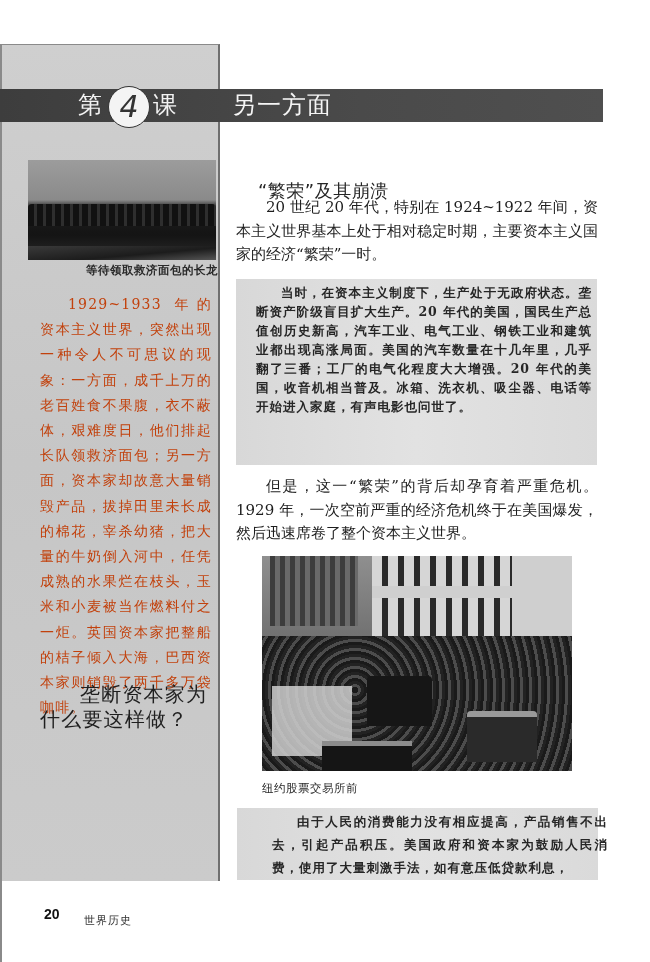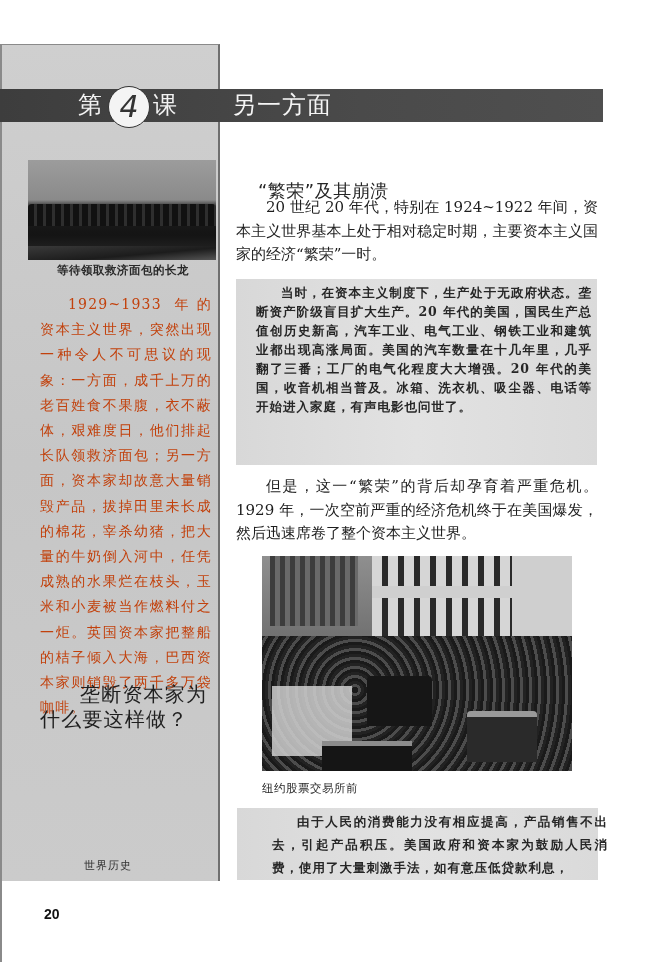--- a/index.html
+++ b/index.html
@@ -44,21 +44,21 @@
   }
   .photo-bread .crowd {
     position: absolute; left: 0; top: 44px; width: 100%; height: 22px;
     background: repeating-linear-gradient(90deg, #111 0px, #111 6px, #2e2e2e 6px, #2e2e2e 9px);
     border-radius: 4px 4px 0 0;
   }
   .photo-bread .ground {
     position: absolute; left: 0; bottom: 0; width: 100%; height: 14px;
     background: linear-gradient(175deg, #3a3a3a 0%, #1c1c1c 60%, #555 100%);
   }
-  .caption-left { left: 28px; top: 263px; width: 190px; text-align: center; font-size: 11.5px; font-weight: bold; color: #2a2a2a; letter-spacing: 0.5px; }
+  .caption-left { left: 28px; top: 263px; width: 190px; text-align: right; font-size: 11.5px; font-weight: bold; color: #2a2a2a; letter-spacing: 0.5px; }
 
   .side-text {
     left: 40px; top: 292px; width: 172px;
     font-size: 14px; line-height: 25.2px; color: #c2410c;
     text-align: justify; text-align-last: justify; letter-spacing: 1.2px;
   }
   .side-text p { margin: 0; }
   .side-text .indent { text-indent: 2em; }
   .side-text .last { text-align-last: left; }
   .side-q { left: 40px; top: 682px; width: 172px; font-size: 20px; line-height: 25.2px; letter-spacing: 1.2px; color: #1f1f1f; }
@@ -107,21 +107,21 @@
   }
   .quote-text2 {
     left: 272px; top: 810px; width: 336px;
     font-size: 12.5px; line-height: 23px; letter-spacing: 1px; font-weight: bold;
     text-align: justify; color: #262626;
   }
   .quote-text2 p { margin: 0; text-indent: 2em; }
 
   
   .page-num { left: 44px; top: 906px; font-family: "Liberation Sans", sans-serif; font-weight: bold; font-size: 14px; color: #111; }
-  .book-title { left: 84px; top: 858px; font-size: 11px; color: #333; letter-spacing: 1px; }
+  .book-title { left: 84px; top: 913px; font-size: 11px; color: #333; letter-spacing: 1px; }
 </style>
 </head>
 <body>
 
 <div class="abs side-panel"></div>
 <div class="abs left-rule"></div>
 
 <div class="abs banner"></div>
 <div class="abs banner-di">第</div>
 <div class="abs banner-num">4</div>

